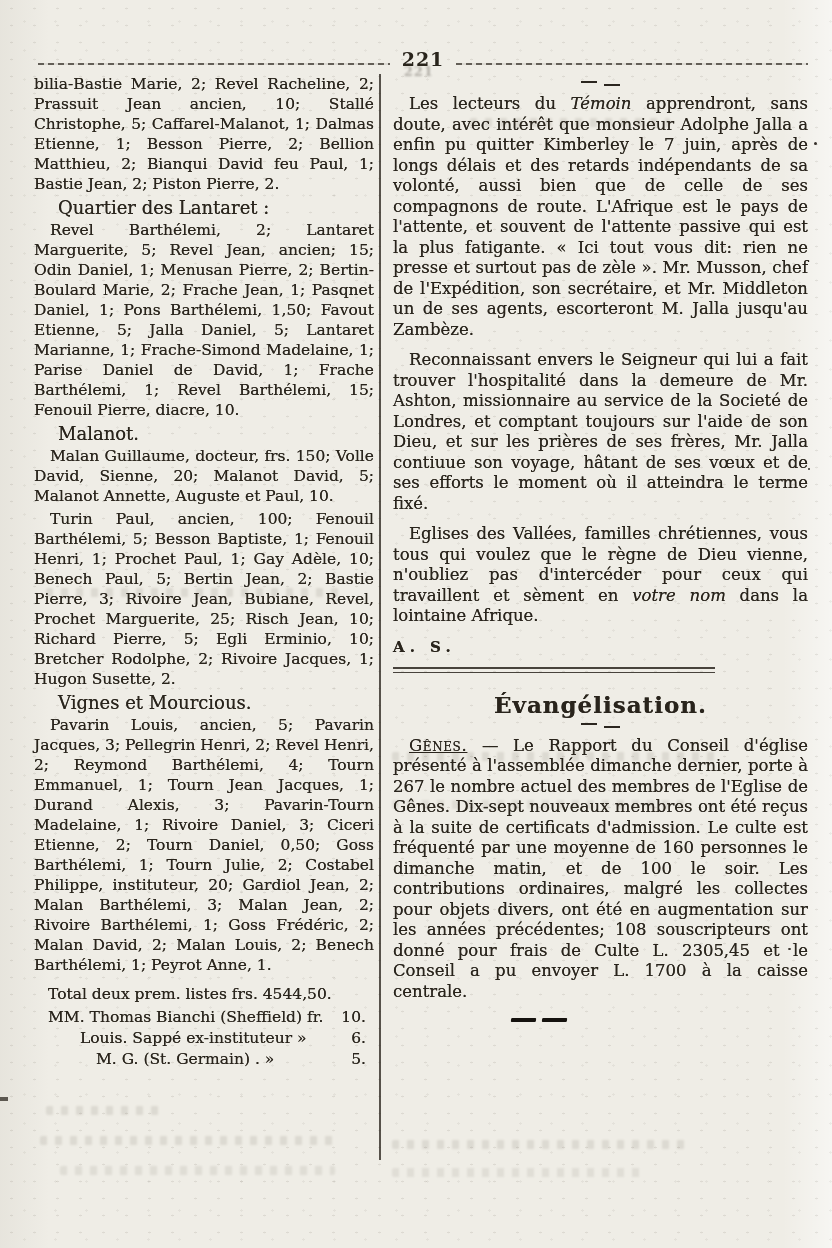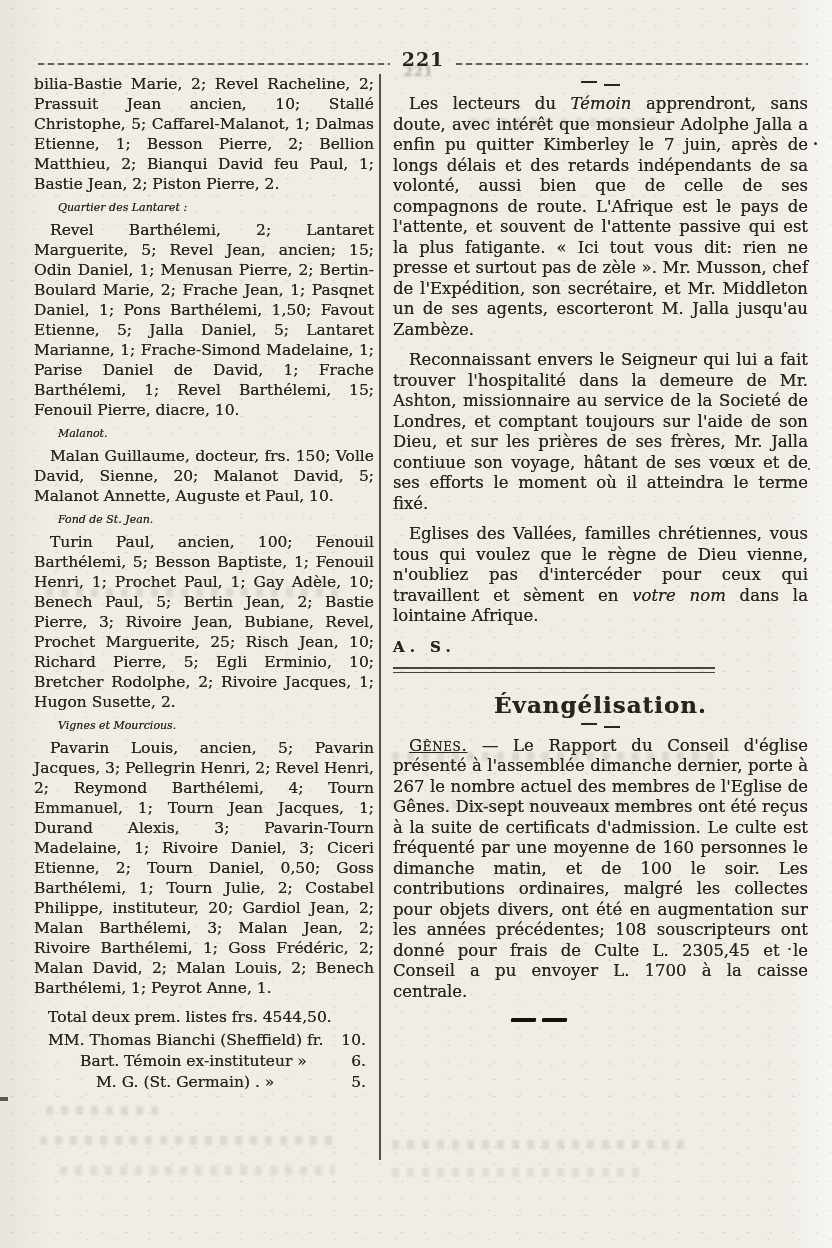--- a/index.html
+++ b/index.html
@@ -40,21 +40,21 @@
   
   .columns{position:absolute;top:74px;left:34px;right:10px;display:flex;align-items:flex-start;}
   .col-left{width:340px;font-size:15.5px;line-height:20px;text-align:justify;
     text-shadow:0 0 .4px rgba(41,36,28,.8);}
   .divider{width:2px;background:rgba(42,37,30,.78);height:1086px;margin:0 4px 0 5px;flex:none;}
   .col-right{flex:1;font-size:16.5px;line-height:20.5px;text-align:justify;
     padding:0 14px 0 8px;text-shadow:0 0 .4px rgba(41,36,28,.8);}
 
   .col-left p, .col-right p{margin:0 0 3px;}
   .ind{text-indent:16px;}
-  .sec-head{font-style:italic;font-size:11px;text-indent:24px;margin:4px 0 2px !important;}
+  .sec-head{font-size:18px;text-indent:24px;margin:4px 0 2px !important;}
   .total-line{text-indent:14px;margin-top:9px !important;}
   .donor-row{display:flex;line-height:21px;}
   .donor-row .amt{margin-left:auto;padding-right:8px;}
   .d0{padding-left:14px;}
   .d1{padding-left:46px;}
   .d2{padding-left:62px;}
 
   .article-title{text-align:center;font-size:21px;font-weight:normal;letter-spacing:2.5px;margin:0;}
   .article-title.bold{font-weight:bold;font-size:23px;letter-spacing:1px;}
   .title-orn{display:flex;justify-content:center;gap:7px;margin:7px 0 11px;}
@@ -89,34 +89,33 @@
 
     <div class="col-left">
       <p>bilia-Bastie Marie, 2; Revel Racheline, 2; Prassuit Jean ancien, 10; Stallé Christophe, 5; Caffarel-Malanot, 1; Dalmas Etienne, 1; Besson Pierre, 2; Bellion Matthieu, 2; Bianqui David feu Paul, 1; Bastie Jean, 2; Piston Pierre, 2.</p>
 
       <p class="sec-head">Quartier des Lantaret :</p>
       <p class="ind">Revel Barthélemi, 2; Lantaret Marguerite, 5; Revel Jean, ancien; 15; Odin Daniel, 1; Menusan Pierre, 2; Bertin-Boulard Marie, 2; Frache Jean, 1; Pasqnet Daniel, 1; Pons Barthélemi, 1,50; Favout Etienne, 5; Jalla Daniel, 5; Lantaret Marianne, 1; Frache-Simond Madelaine, 1; Parise Daniel de David, 1; Frache Barthélemi, 1; Revel Barthélemi, 15; Fenouil Pierre, diacre, 10.</p>
 
       <p class="sec-head">Malanot.</p>
       <p class="ind">Malan Guillaume, docteur, frs. 150; Volle David, Sienne, 20; Malanot David, 5; Malanot Annette, Auguste et Paul, 10.</p>
 
-      <p class="sec-head">Fond de St. Jean.</p>
       <p class="ind">Turin Paul, ancien, 100; Fenouil Barthélemi, 5; Besson Baptiste, 1; Fenouil Henri, 1; Prochet Paul, 1; Gay Adèle, 10; Benech Paul, 5; Bertin Jean, 2; Bastie Pierre, 3; Rivoire Jean, Bubiane, Revel, Prochet Marguerite, 25; Risch Jean, 10; Richard Pierre, 5; Egli Erminio, 10; Bretcher Rodolphe, 2; Rivoire Jacques, 1; Hugon Susette, 2.</p>
 
       <p class="sec-head">Vignes et Mourcious.</p>
       <p class="ind">Pavarin Louis, ancien, 5; Pavarin Jacques, 3; Pellegrin Henri, 2; Revel Henri, 2; Reymond Barthélemi, 4; Tourn Emmanuel, 1; Tourn Jean Jacques, 1; Durand Alexis, 3; Pavarin-Tourn Madelaine, 1; Rivoire Daniel, 3; Ciceri Etienne, 2; Tourn Daniel, 0,50; Goss Barthélemi, 1; Tourn Julie, 2; Costabel Philippe, instituteur, 20; Gardiol Jean, 2; Malan Barthélemi, 3; Malan Jean, 2; Rivoire Barthélemi, 1; Goss Frédéric, 2; Malan David, 2; Malan Louis, 2; Benech Barthélemi, 1; Peyrot Anne, 1.</p>
 
       <p class="total-line">Total deux prem. listes frs. 4544,50.</p>
 
       <div class="donor-row d0">
         <span class="lbl">MM. Thomas Bianchi (Sheffield) fr.</span>
         <span class="amt">10.</span>
       </div>
       <div class="donor-row d1">
-        <span class="lbl">Bart. Témoin ex-instituteur »</span>
+        <span class="lbl">Louis. Sappé ex-instituteur »</span>
         <span class="amt">6.</span>
       </div>
       <div class="donor-row d2">
         <span class="lbl">M. G. (St. Germain) . »</span>
         <span class="amt">5.</span>
       </div>
     </div>
 
     <div class="divider"></div>
 

